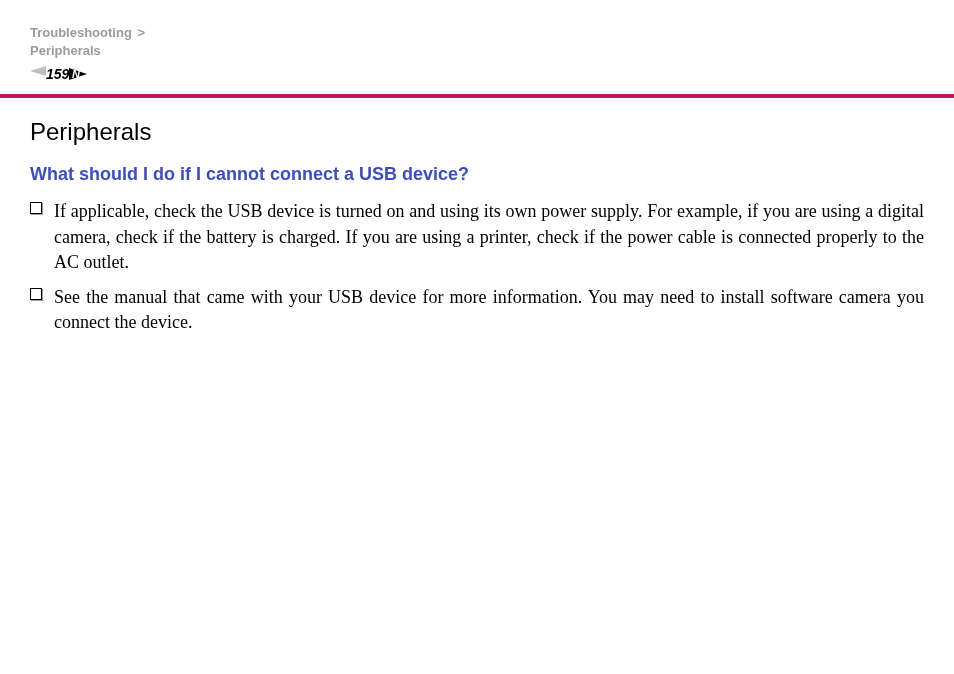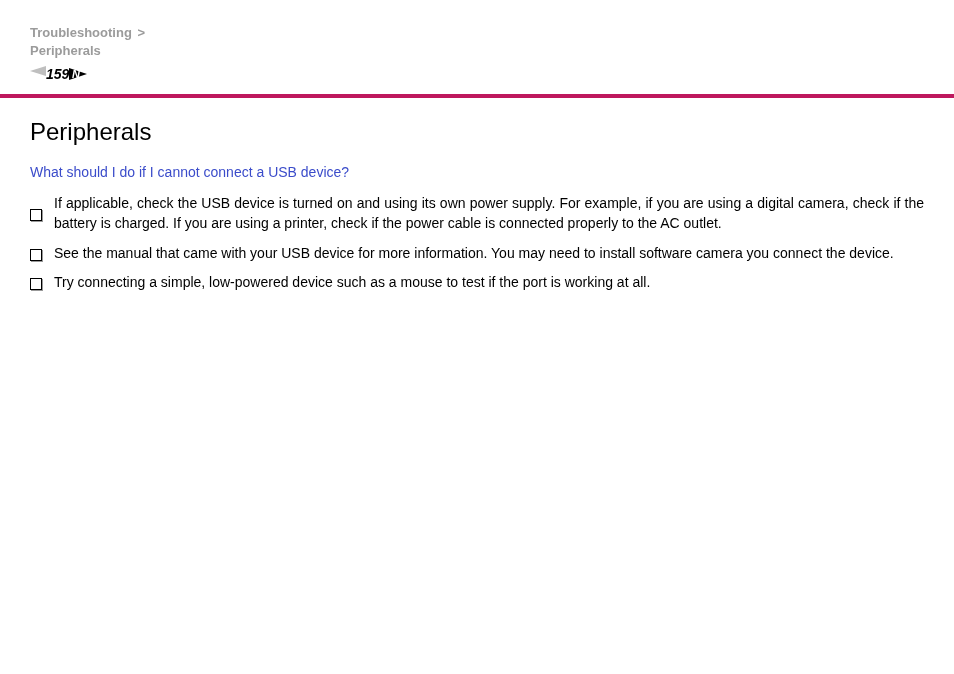--- a/index.html
+++ b/index.html
@@ -58,36 +58,37 @@
     .content {
       padding: 20px 30px 30px 30px;
     }
     .page-title {
       font-size: 24px;
       font-weight: normal;
       color: #000;
       margin-bottom: 18px;
     }
     .section-title {
-      font-size: 14px;
-      font-weight: normal;
+      font-size: 18px;
+      font-weight: bold;
       color: #3b4cca;
       margin-bottom: 14px;
     }
     .bullet-list {
       list-style: none;
       padding: 0;
     }
     .bullet-item {
       display: flex;
-      align-items: center;
+      align-items: flex-start;
       margin-bottom: 10px;
-      font-size: 14px;
+      font-size: 18px;
       line-height: 1.4;
       color: #000;
+      font-family: Liberation Serif, serif;
     }
     .bullet-marker {
       flex-shrink: 0;
       width: 12px;
       height: 12px;
       border: 1.5px solid #000;
       margin-right: 12px;
       margin-top: 3px;
       box-shadow: 1px 1px 0 rgba(0,0,0,0.4);
     }
@@ -130,18 +131,14 @@
   <h2 class="section-title">What should I do if I cannot connect a USB device?</h2>
   <ul class="bullet-list">
     <li class="bullet-item">
       <span class="bullet-marker"></span>
       <span class="bullet-text">If applicable, check the USB device is turned on and using its own power supply. For example, if you are using a digital camera, check if the battery is charged. If you are using a printer, check if the power cable is connected properly to the AC outlet.</span>
     </li>
     <li class="bullet-item">
       <span class="bullet-marker"></span>
       <span class="bullet-text">See the manual that came with your USB device for more information. You may need to install software camera you connect the device.</span>
     </li>
-    <li class="bullet-item">
-      <span class="bullet-marker"></span>
-      <span class="bullet-text">Try connecting a simple, low-powered device such as a mouse to test if the port is working at all.</span>
-    </li>
   </ul>
 </div>
 
 </body></html>

